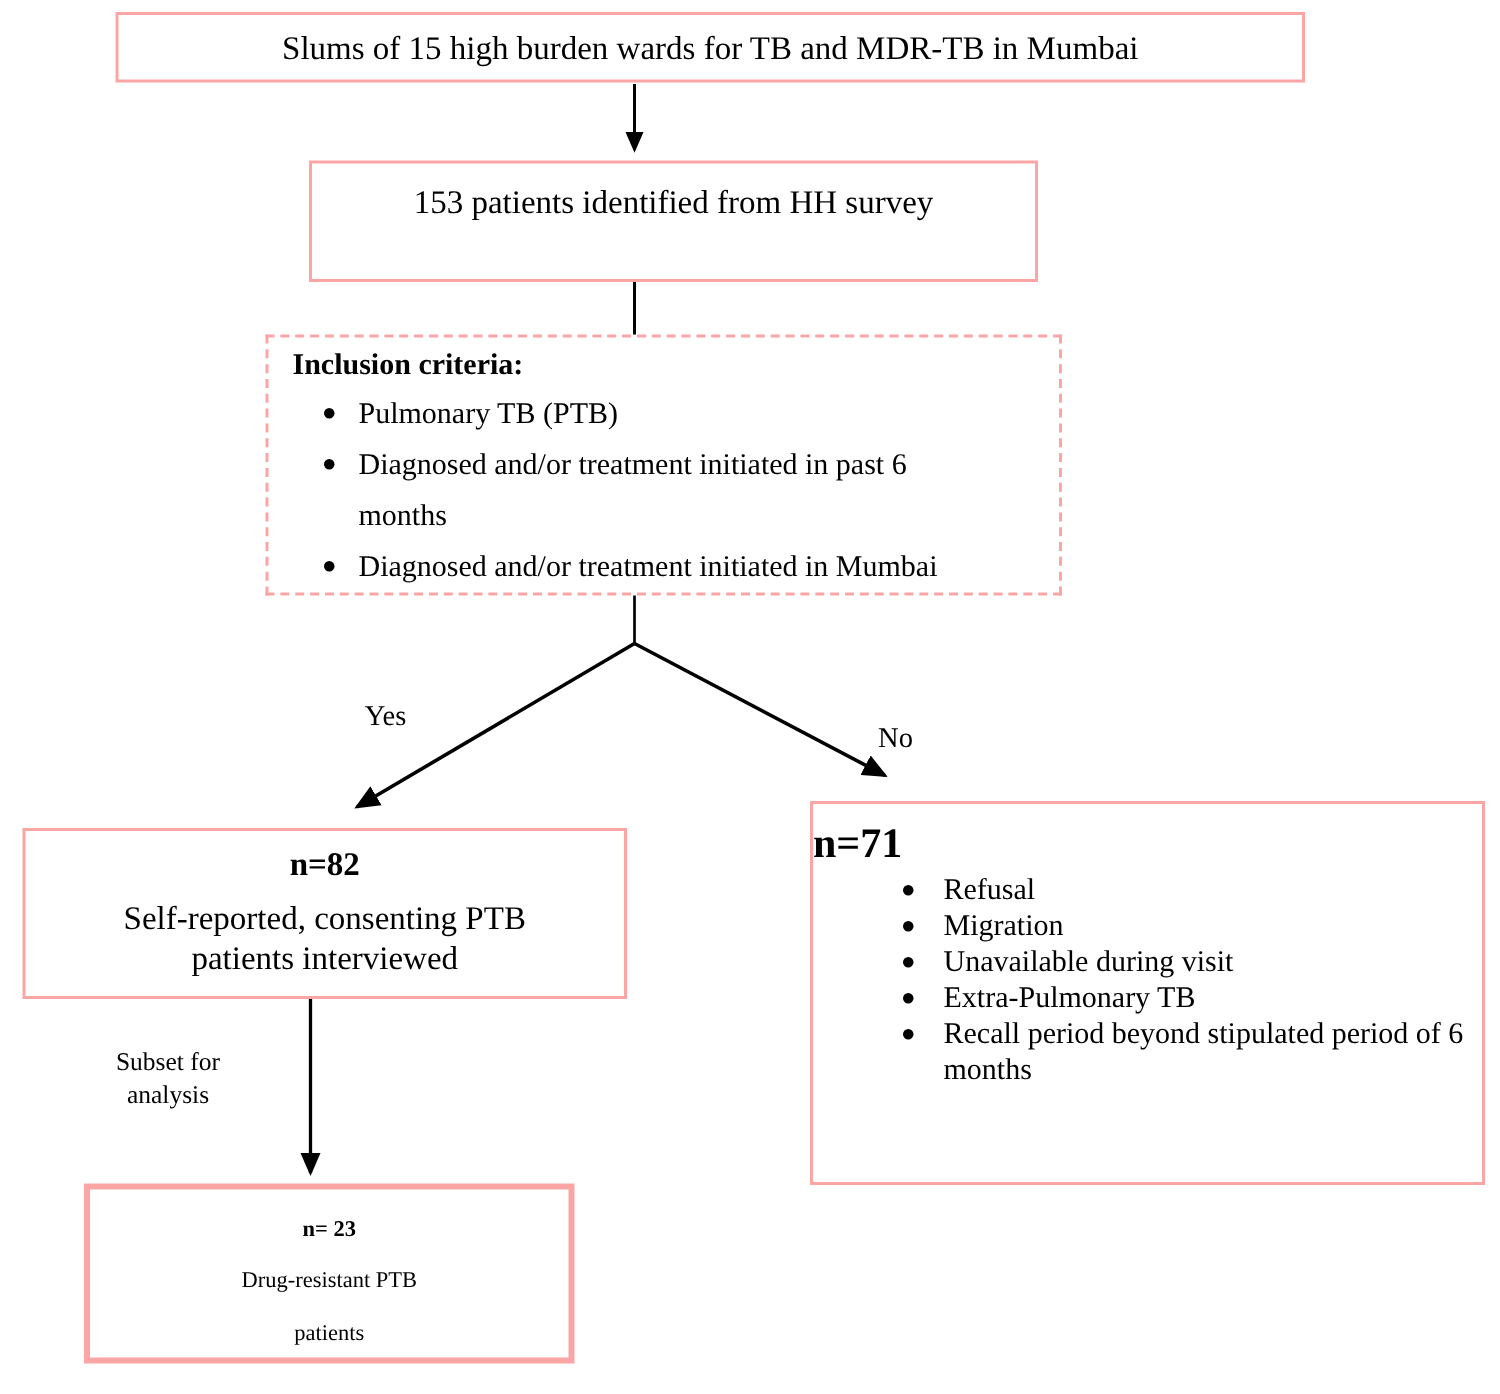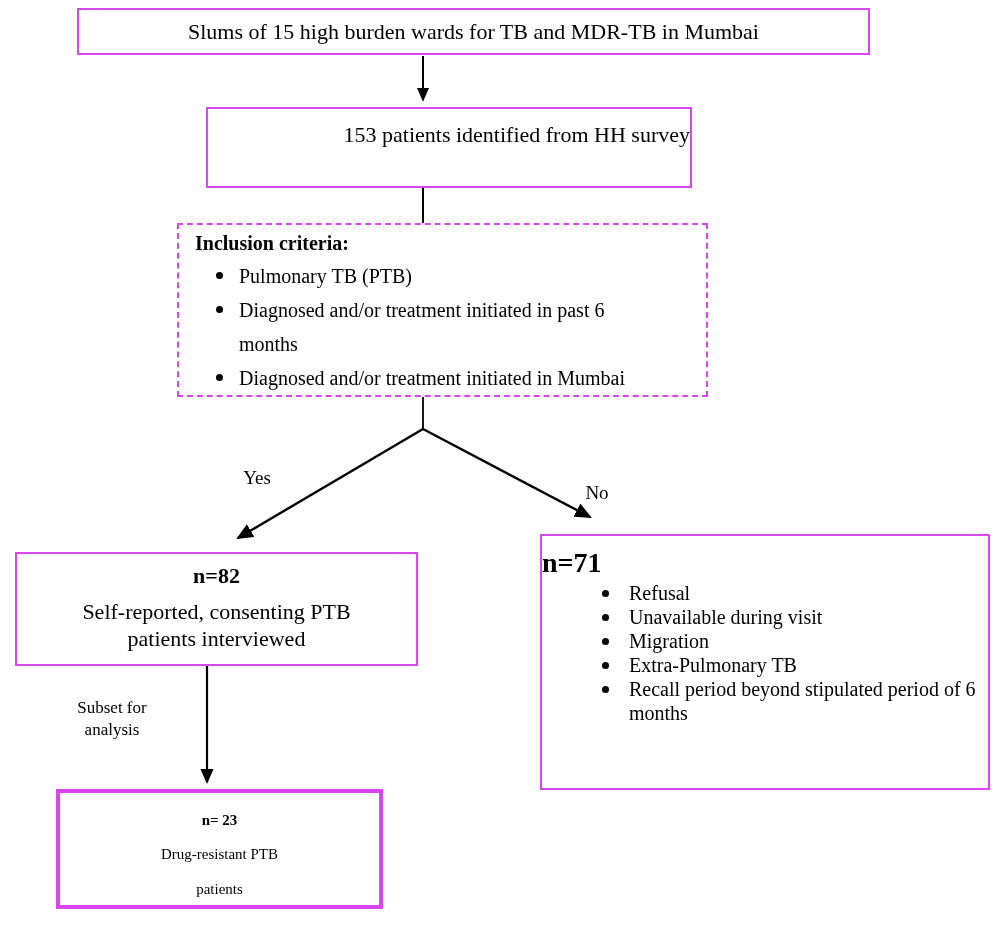--- a/index.html
+++ b/index.html
@@ -14,31 +14,31 @@
   }
   svg.connectors {
     position: absolute;
     left: 0; top: 0;
     width: 1000px; height: 929px;
     z-index: 1;
   }
   .box {
     position: absolute;
     box-sizing: border-box;
-    border: 2px solid #d946ef;
+    border: 2px solid #fca5a5;
     background: #ffffff;
     z-index: 2;
   }
   .top-box {
     left: 77px; top: 8px; width: 793px; height: 47px;
     font-size: 22px; text-align: center; line-height: 43px;
   }
   .survey-box {
     left: 206px; top: 107px; width: 486px; height: 81px;
-    font-size: 22px; text-align: right; padding-top: 12px; line-height: 28px;
+    font-size: 22px; text-align: center; padding-top: 12px; line-height: 28px;
   }
   .inclusion-box {
     left: 177px; top: 223px; width: 531px; height: 174px;
     border-style: dashed;
     padding: 5px 10px 0 16px; font-size: 20px;
   }
   .inclusion-title { font-weight: bold; line-height: 26px; }
   .blist { margin-top: 3px; }
   .bullet-item { position: relative; padding-left: 44px; line-height: 34px; }
   .bullet-item .dot {
@@ -141,25 +141,25 @@
 
   <div class="box excluded-box">
     <div class="n-line">n=71</div>
     <div class="blist">
       <div class="bullet-item">
         <span class="dot"></span>
         <span class="btext">Refusal</span>
       </div>
       <div class="bullet-item">
         <span class="dot"></span>
-        <span class="btext">Unavailable during visit</span>
+        <span class="btext">Migration</span>
       </div>
       <div class="bullet-item">
         <span class="dot"></span>
-        <span class="btext">Migration</span>
+        <span class="btext">Unavailable during visit</span>
       </div>
       <div class="bullet-item">
         <span class="dot"></span>
         <span class="btext">Extra-Pulmonary TB</span>
       </div>
       <div class="bullet-item">
         <span class="dot"></span>
         <span class="btext">Recall period beyond stipulated period of 6 months</span>
       </div>
     </div>

